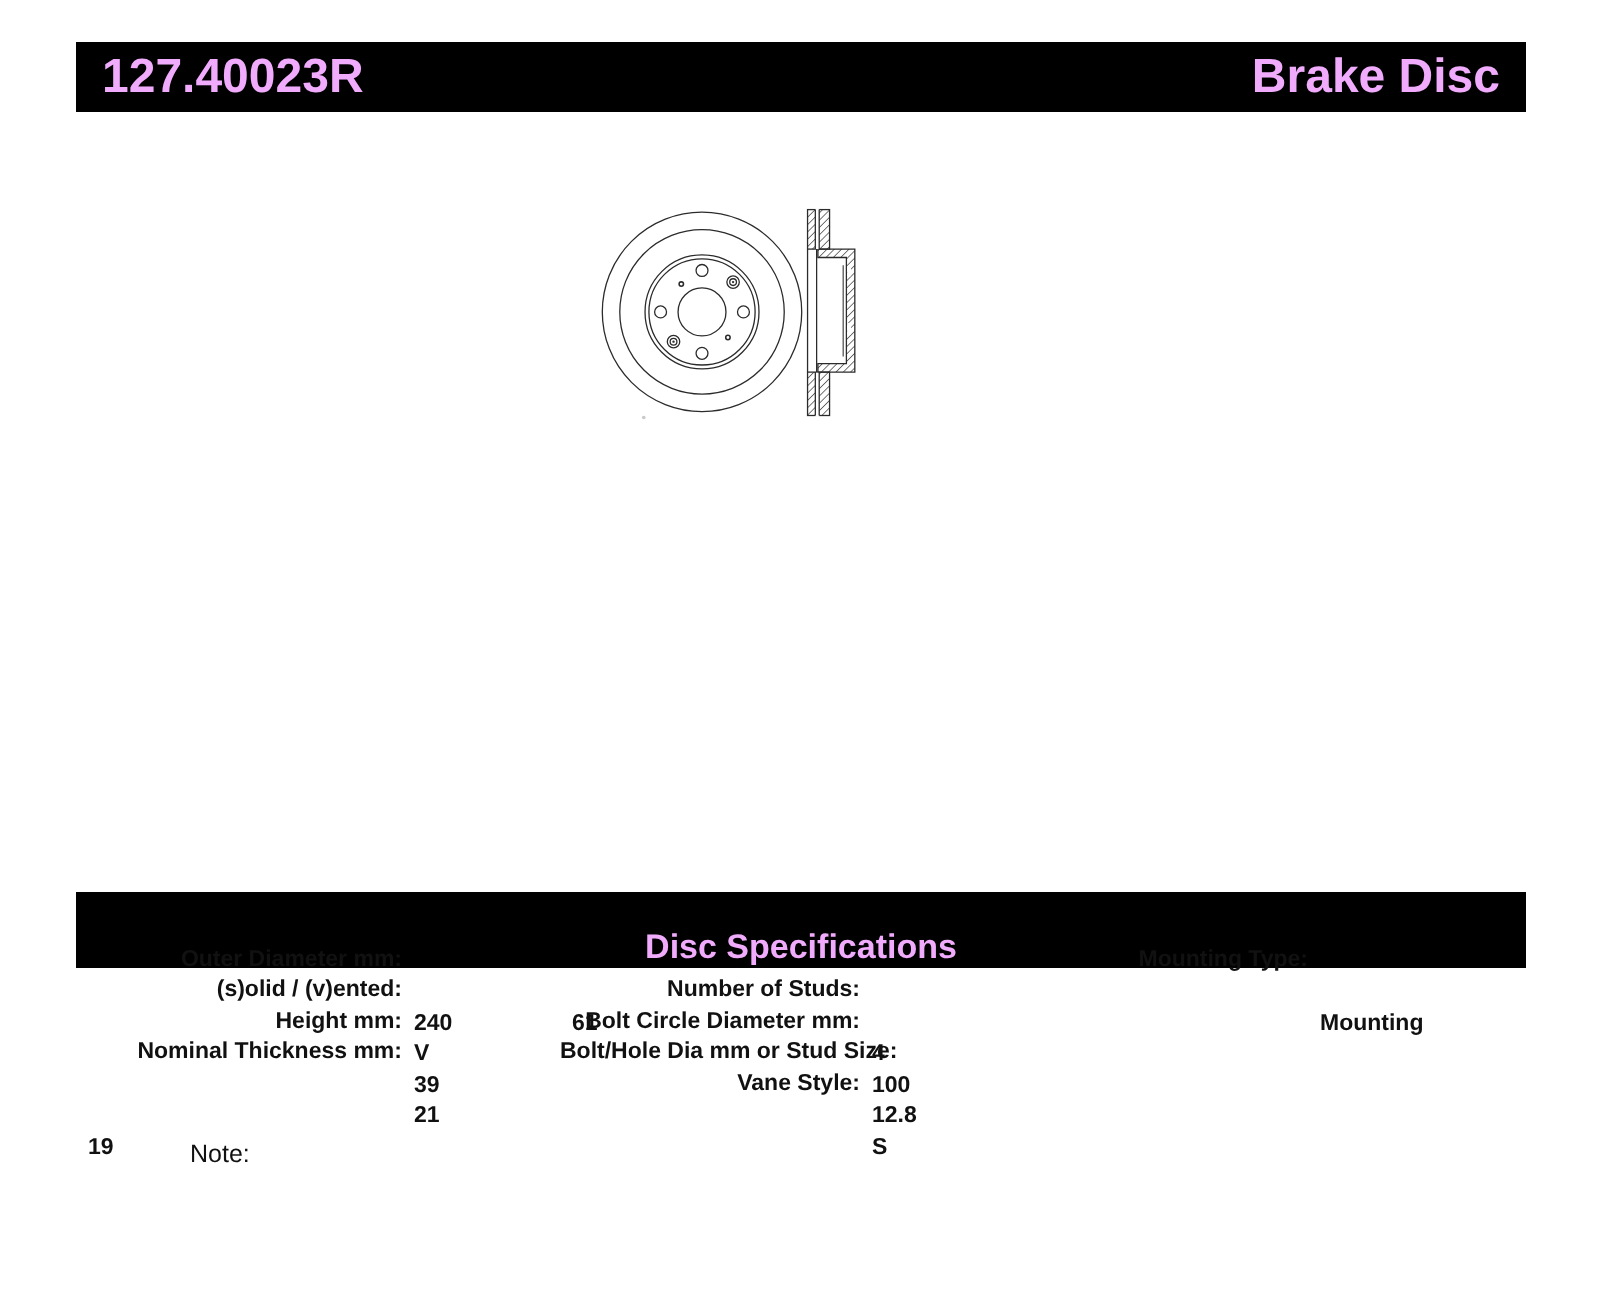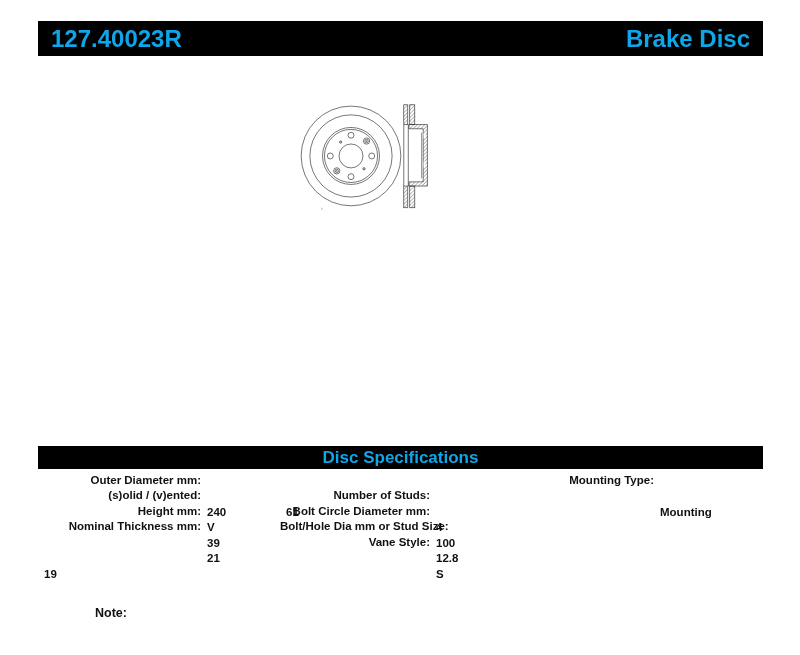--- a/index.html
+++ b/index.html
@@ -8,36 +8,37 @@
     width: 800px; height: 655px;
     position: relative;
     font-family: "Liberation Sans", sans-serif;
     color: #111111;
     overflow: hidden;
   }
   .bar {
     position: absolute;
     left: 38px; width: 725px;
     background: #000000;
-    color: #0ea5e9;
+    color: #f0abfc;
     display: flex;
     align-items: center;
   }
   .top-bar {
     top: 21px; height: 35px;
     justify-content: space-between;
     padding: 0 13px;
     font-size: 24px;
     font-weight: bold;
   }
   .section-bar {
-    top: 446px; height: 23px;
+    top: 446px; height: 38px;
     justify-content: center;
     font-size: 17px;
     font-weight: bold;
+    align-items: flex-end;
   }
   .drawing-wrap {
     position: absolute;
     left: 295px; top: 98px;
     width: 215px; height: 180px;
   }
   .spec-col {
     position: absolute;
     top: 473px;
   }
@@ -54,22 +55,21 @@
   }
   .spec-label { display: inline-block; text-align: right; }
   .col-left   .spec-label { width: 163px; }
   .col-middle .spec-label { width: 150px; }
   .col-right  .spec-label { width: 114px; }
   .spec-value { margin-left: 6px; text-align: left; margin-top: 32px; }
   .note {
     position: absolute;
     left: 95px; top: 570px;
     font-size: 12.5px;
-    font-weight: bold;
-    margin-top: 36px;
+    font-weight: normal;
   }
 </style>
 </head>
 <body>
 
 <header class="bar top-bar">
   <span>127.40023R</span>
   <span>Brake Disc</span>
 </header>
 

